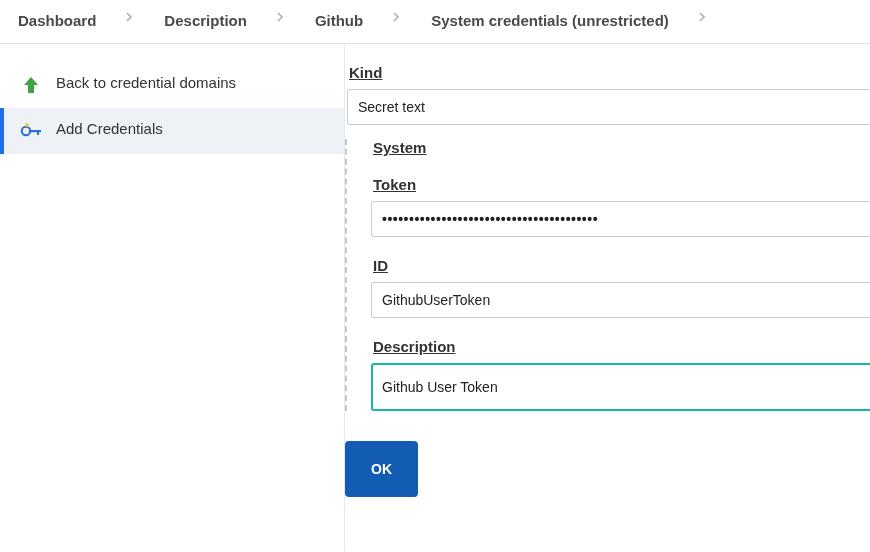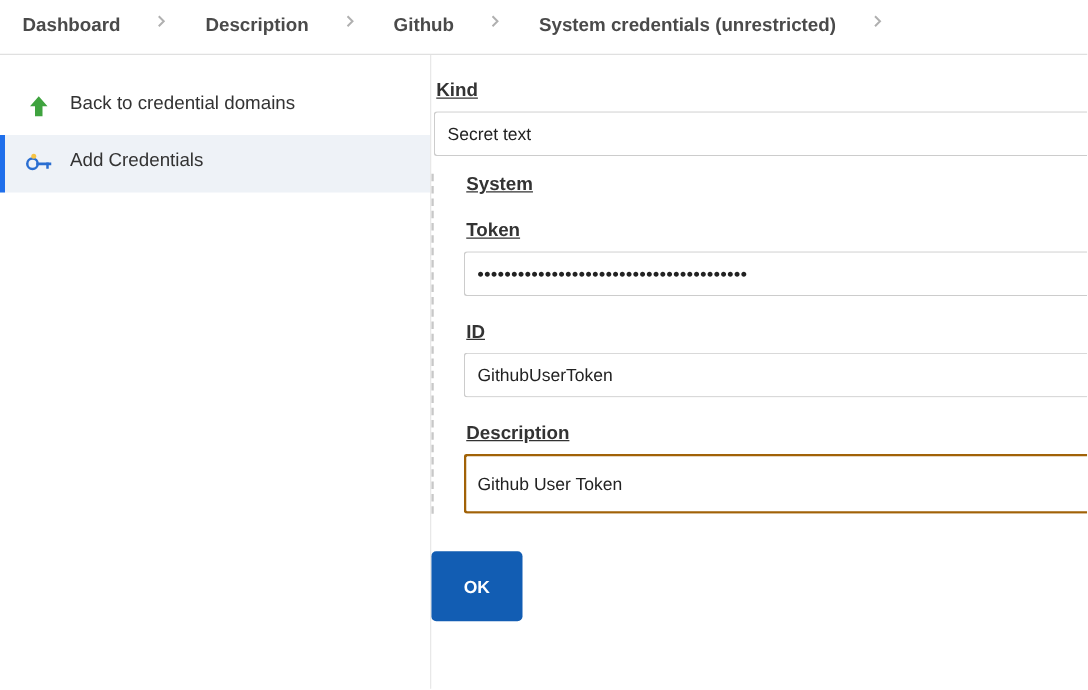--- a/index.html
+++ b/index.html
@@ -89,21 +89,21 @@
     width: 100%;
     height: 36px;
     padding: 6px 10px;
     font-size: 14px;
     color: #222;
     background: #fff;
     border: 1px solid #ccc;
     border-radius: 3px;
   }
   .form-control.focused {
-    border: 2px solid #a16207;
+    border: 2px solid #14b8a6;
     padding: 22px 9px;
   }
   .nested {
     position: relative;
     margin-top: 14px;
     padding-left: 24px;
     border-left: 2px dashed #c8c8c8;
     margin-left: 0;
   }
   .nested .form-group {

